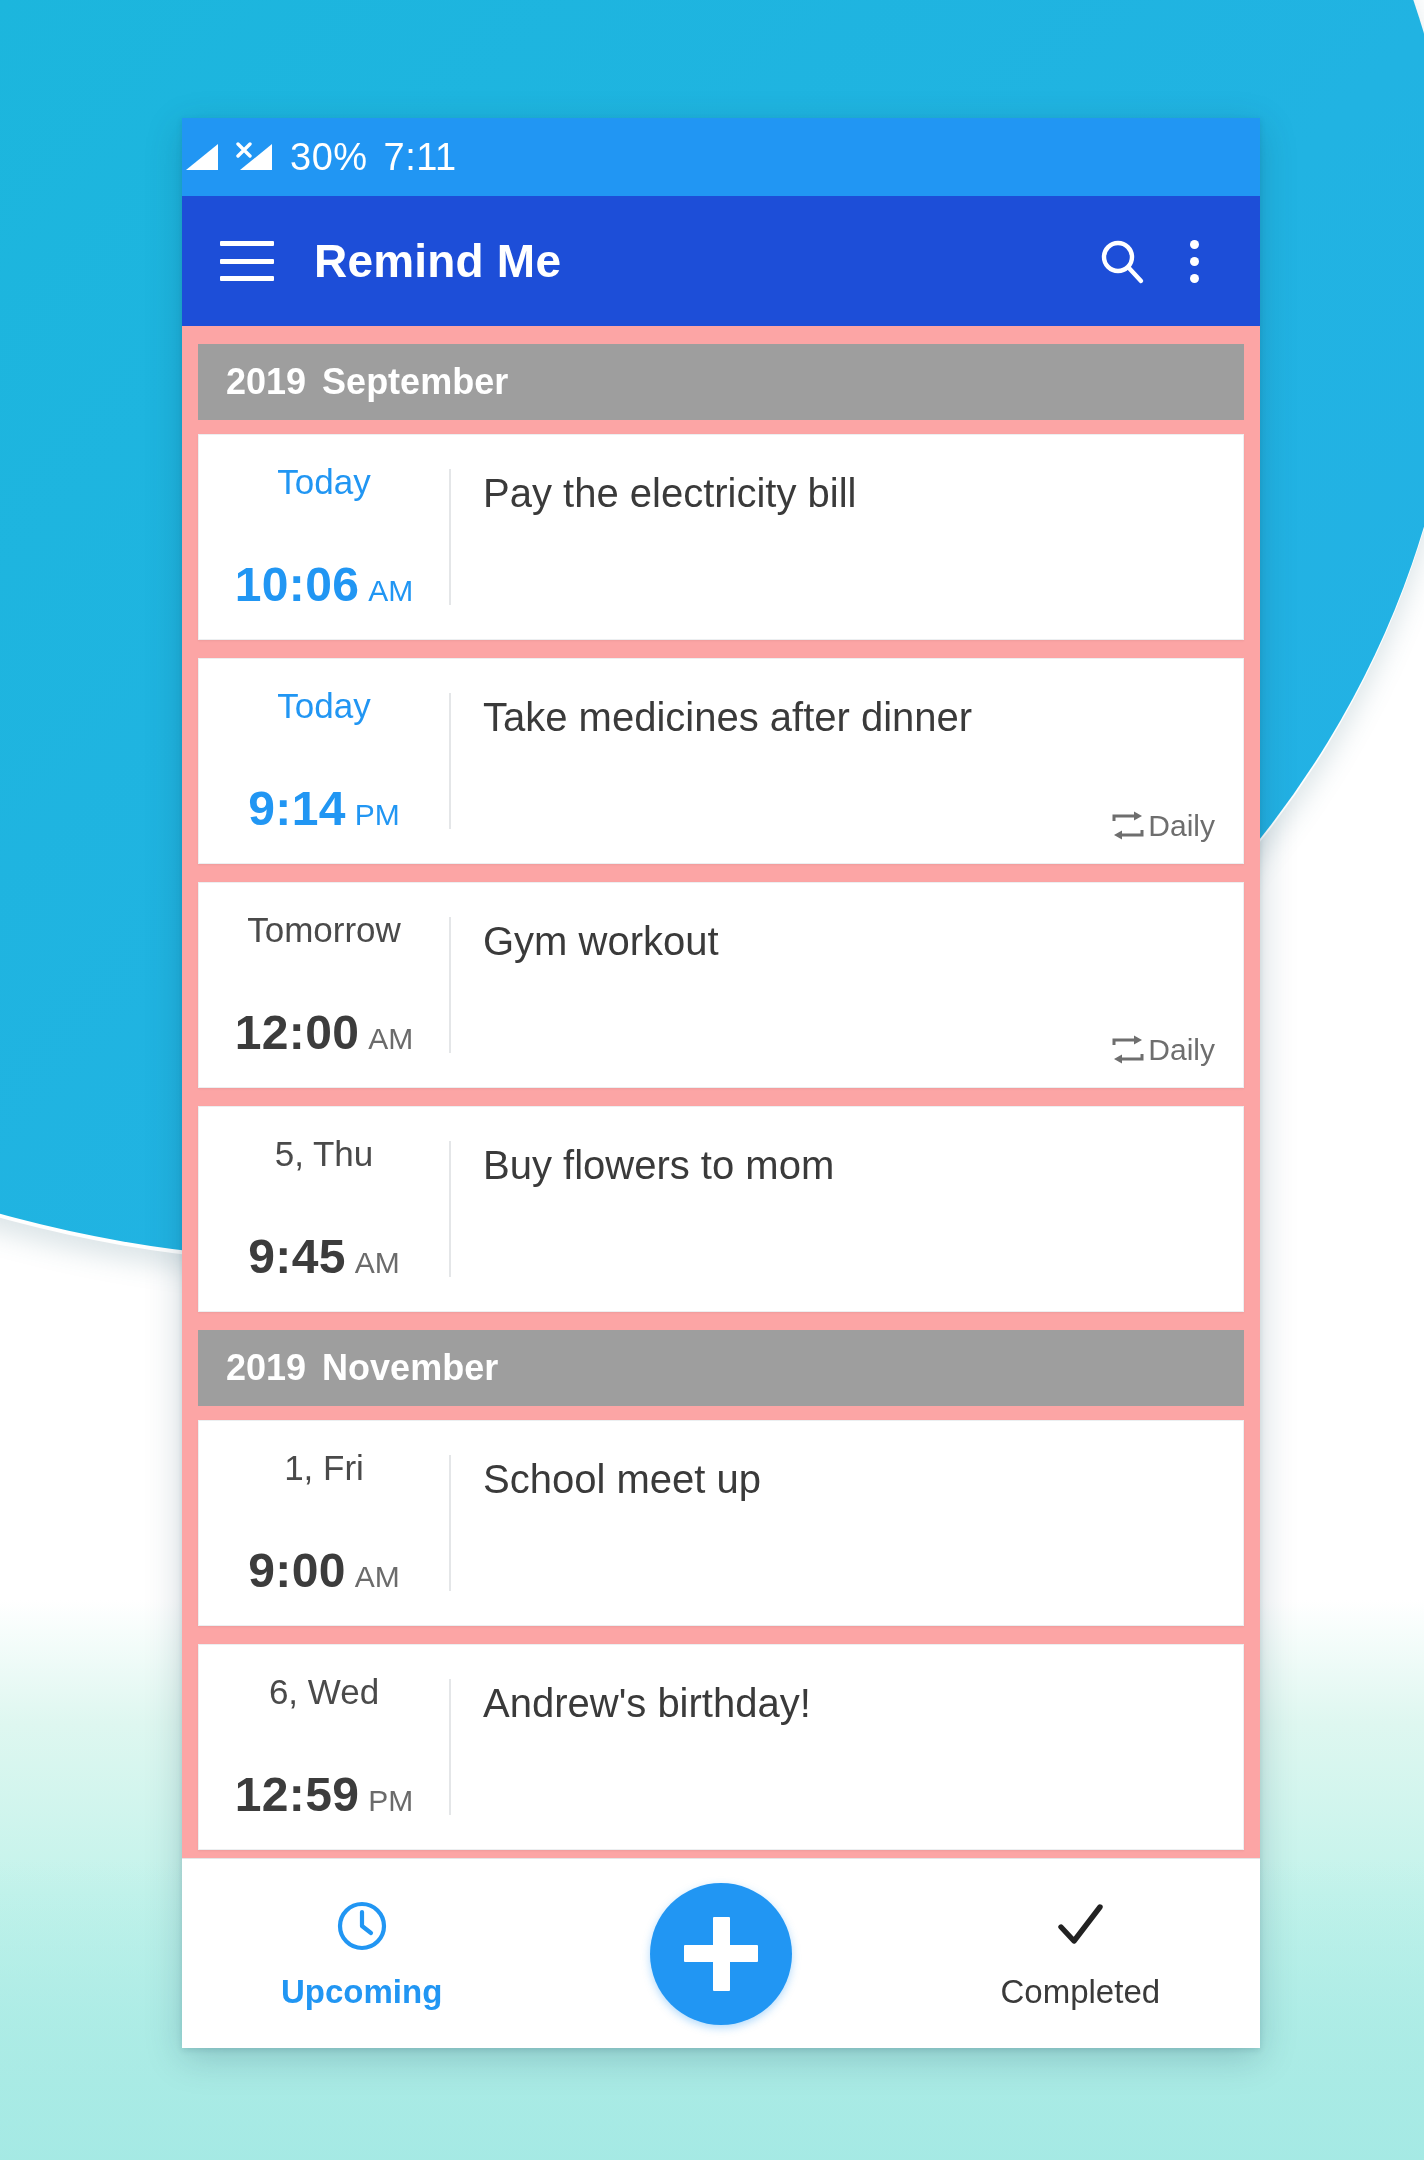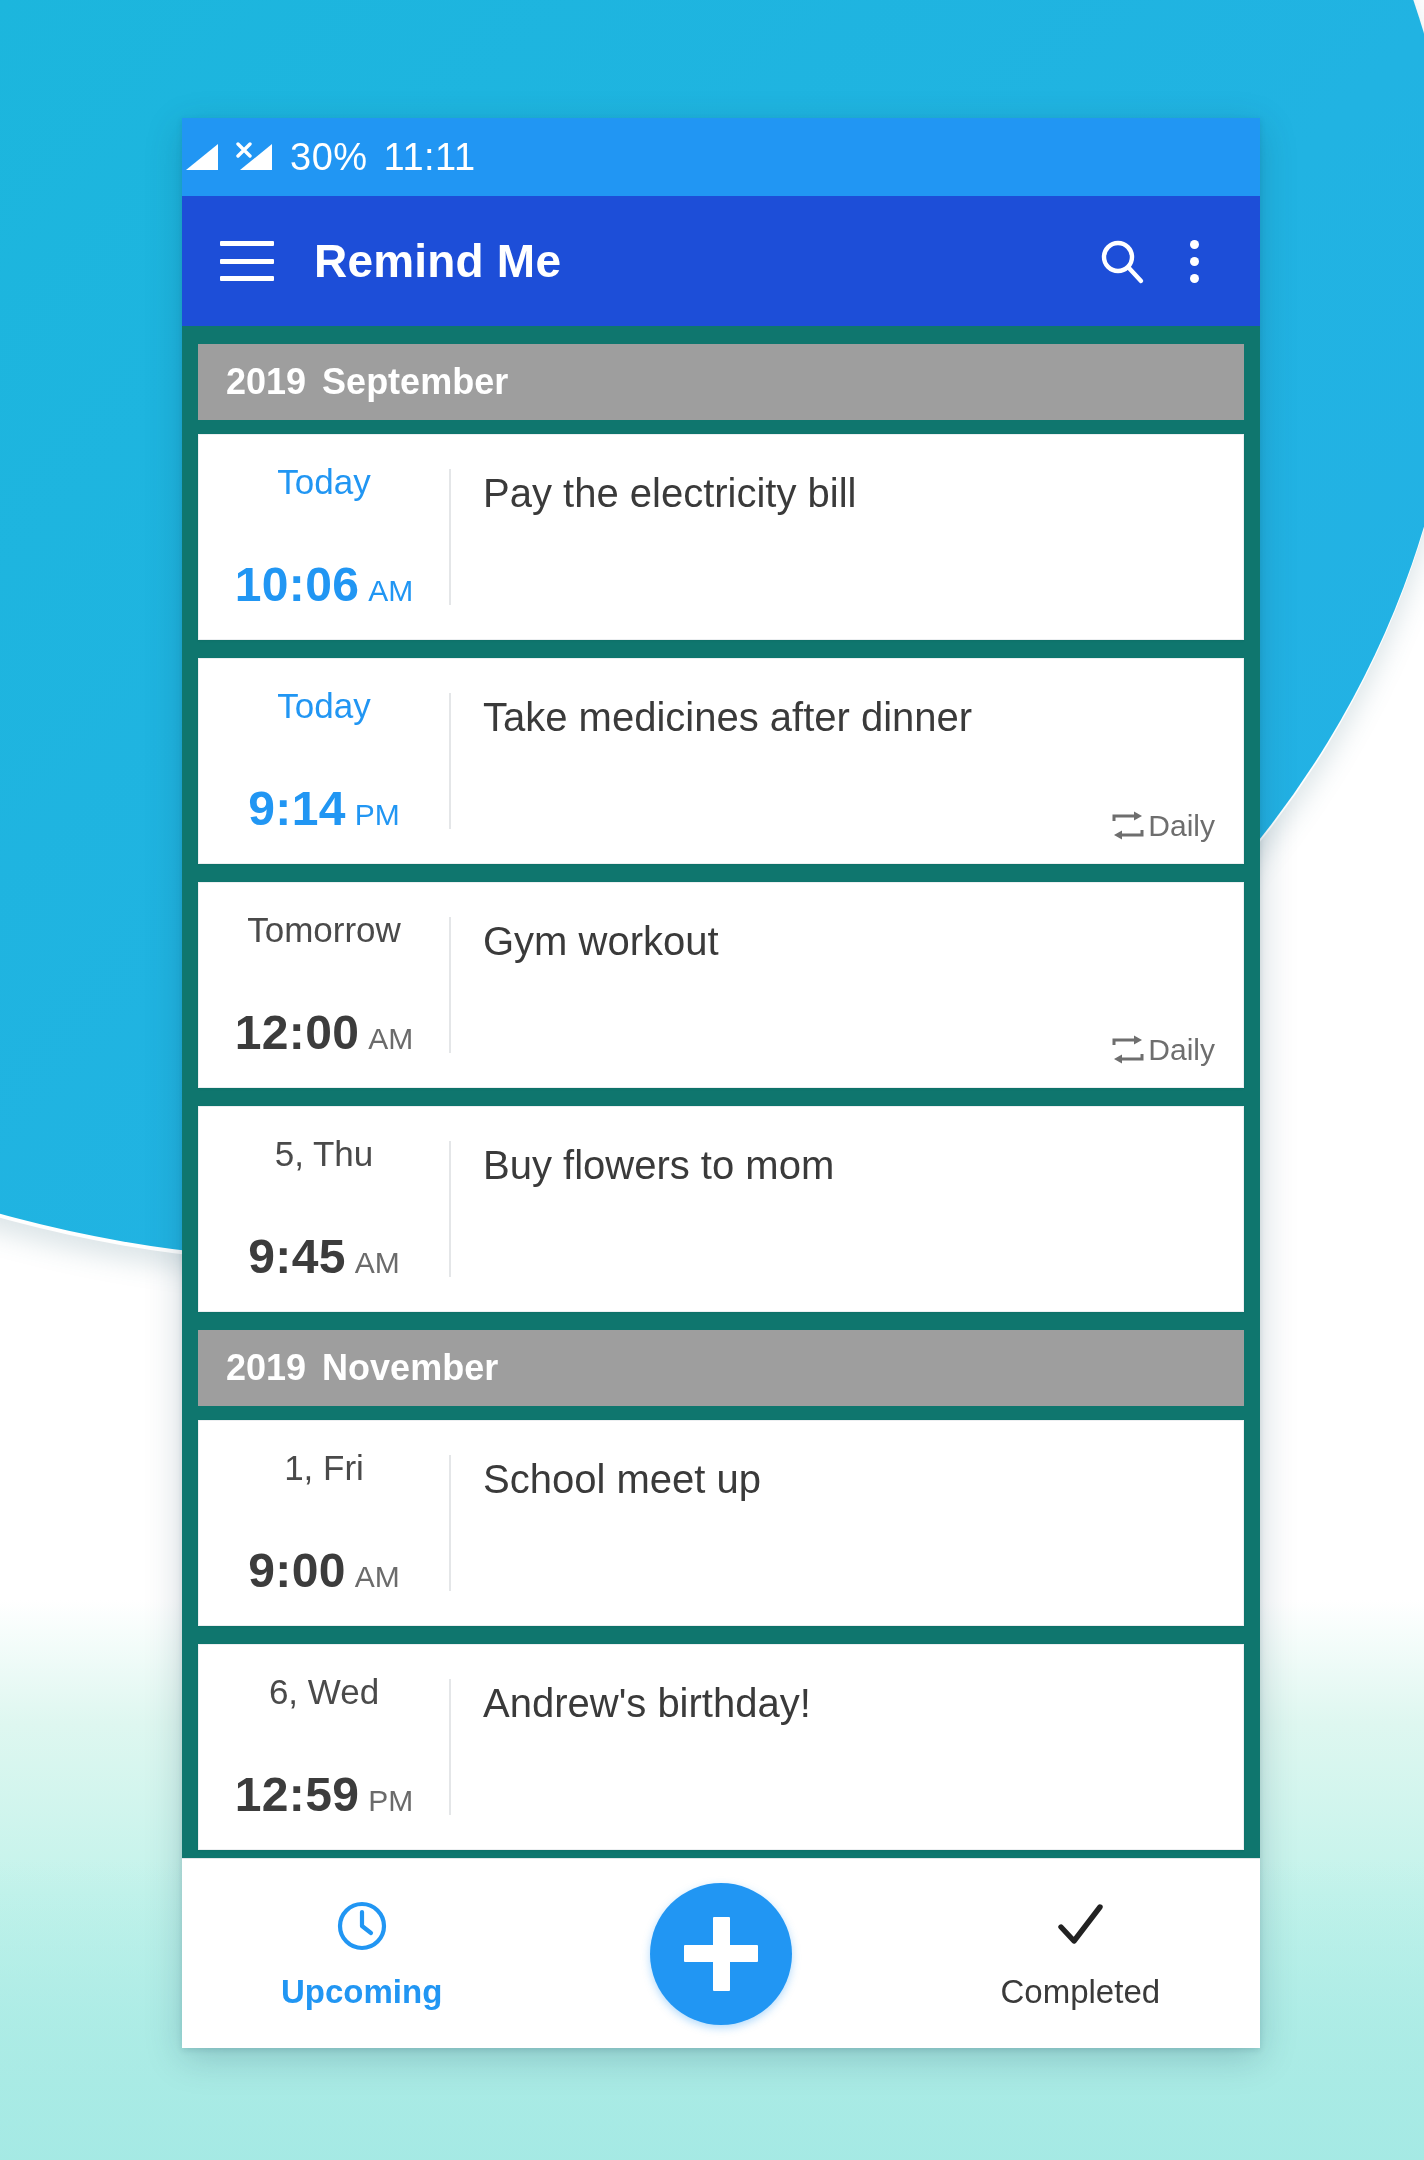--- a/index.html
+++ b/index.html
@@ -71,21 +71,21 @@
   .appbar-title{
     font-size:46px; font-weight:bold; margin-left:40px; flex:1 1 auto;
     letter-spacing:.2px; white-space:nowrap;
   }
   .appbar-action{ width:72px; height:72px; display:flex; align-items:center; justify-content:center; cursor:pointer; }
   .kebab{ display:flex; flex-direction:column; gap:8px; align-items:center; }
   .kebab i{ width:9px; height:9px; border-radius:50%; background:#fff; display:block; }
 
   
   .content{
-    flex:1 1 auto; background:#0f766e; overflow:hidden;
+    flex:1 1 auto; background:#fca5a5; overflow:hidden;
     padding:0 0 18px 0;
     display:flex; flex-direction:column;
   }
   .list{ padding:18px 16px 0 16px; }
 
   .month-header{
     background:#9e9e9e; color:#ffffff;
     height:76px; display:flex; align-items:center;
     padding:0 28px; font-size:36px; font-weight:bold;
     margin-bottom:14px;
@@ -176,21 +176,21 @@
             <polygon points="36,2 36,28 4,28" fill="#ffffff"></polygon>
           </svg>
       </span>
       <span class="sig">
         <svg width="38" height="30" viewBox="0 0 38 30">
           <polygon points="36,2 36,28 4,28" fill="#ffffff"></polygon>
           <path d="M2 2 L14 14 M14 2 L2 14" stroke="#ffffff" stroke-width="3.4" fill="none" stroke-linecap="round"></path>
         </svg>
       </span>
       <span class="sb-text">30%</span>
-      <span class="sb-text">11:11</span>
+      <span class="sb-text">7:11</span>
     </div>
   </div>
 
   <div class="appbar">
     <div class="hamburger">
       <span></span>
         <span></span>
         <span></span>
     </div>
     <div class="appbar-title">Remind Me</div>

